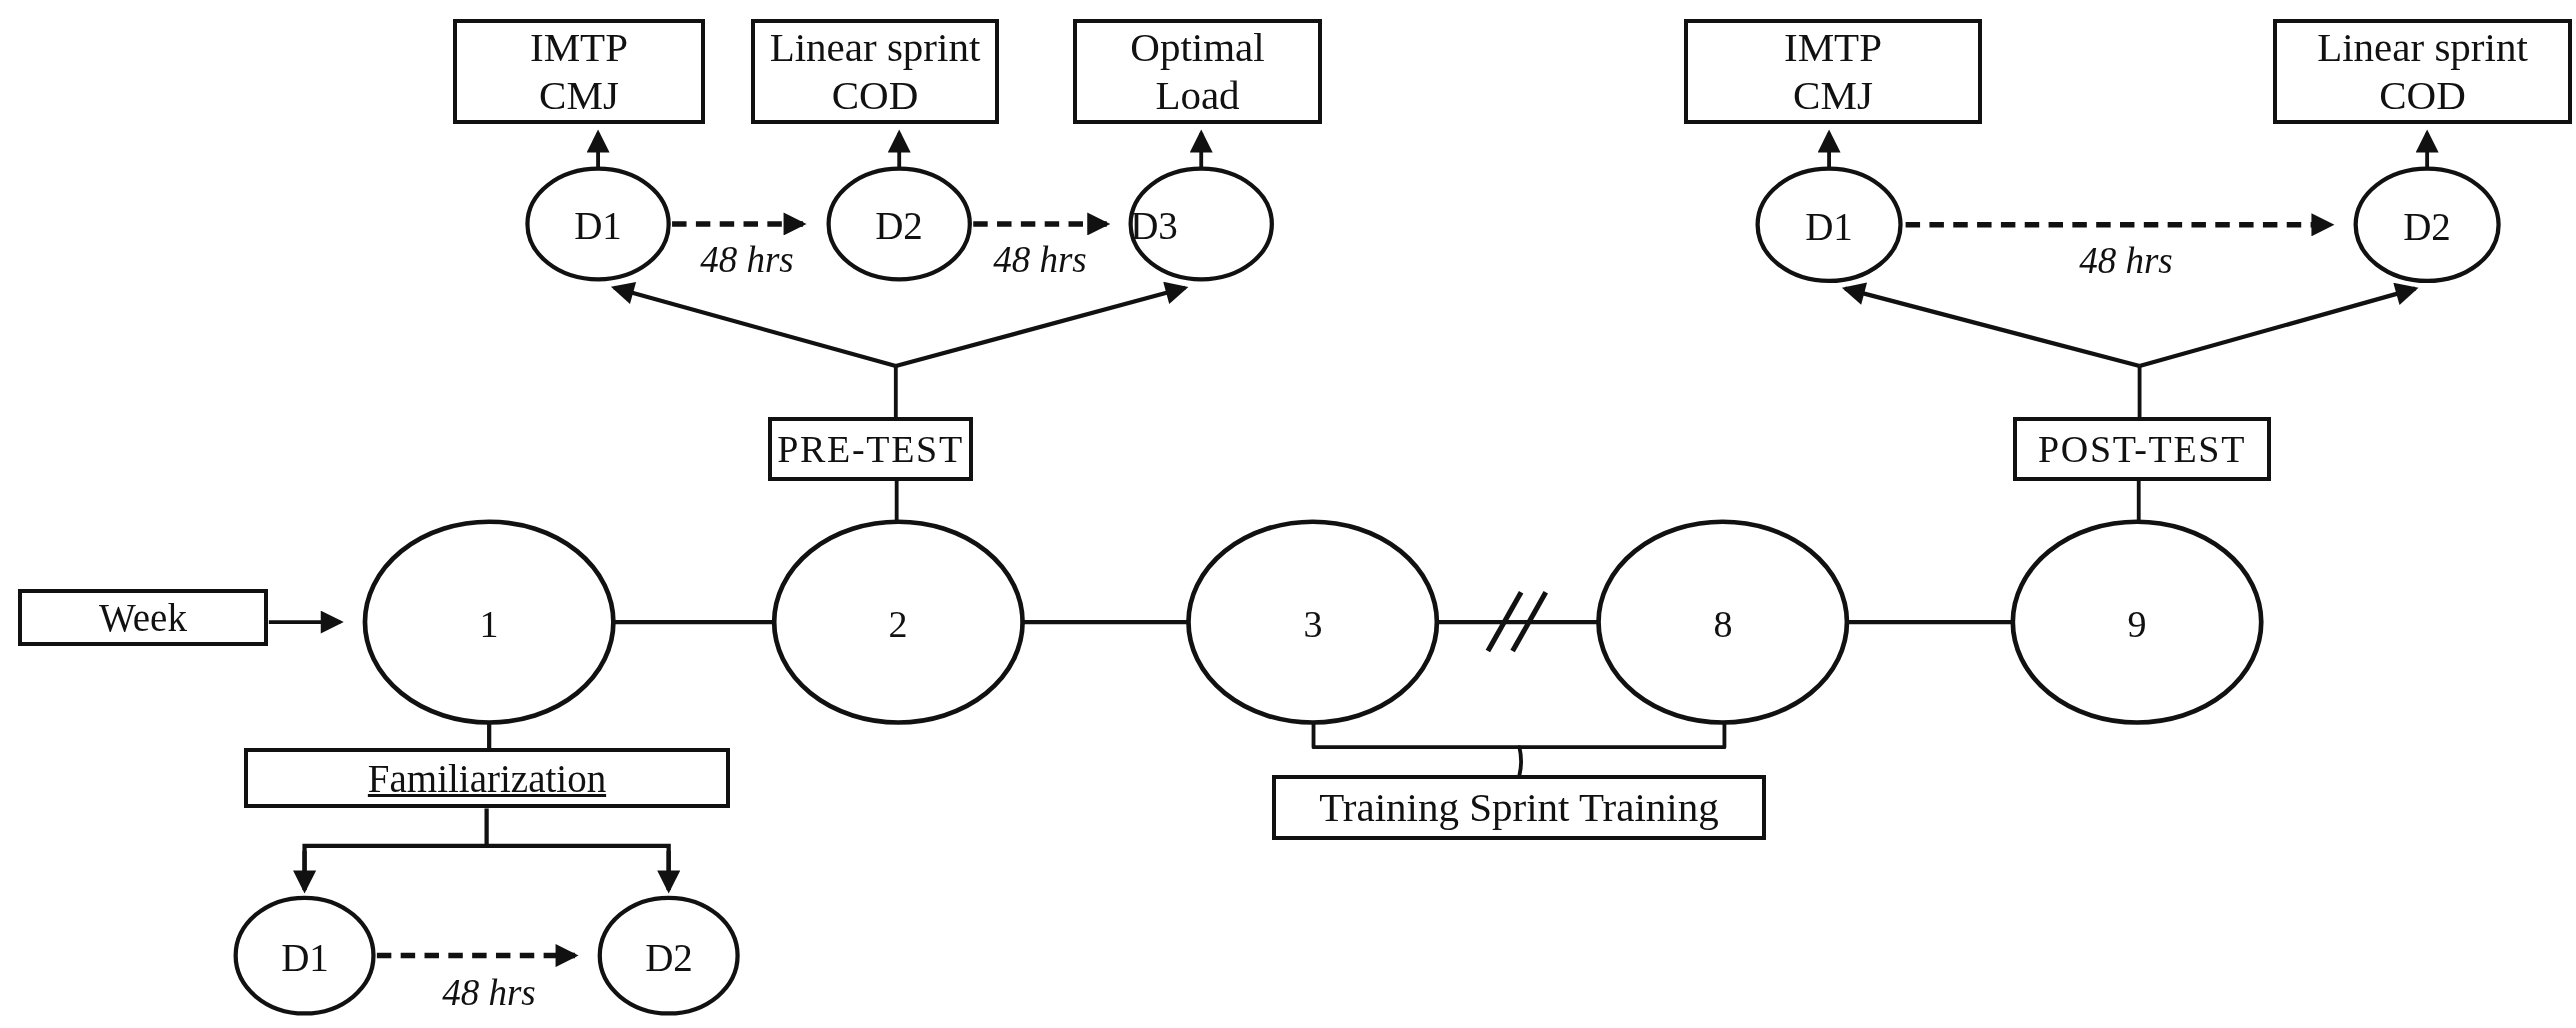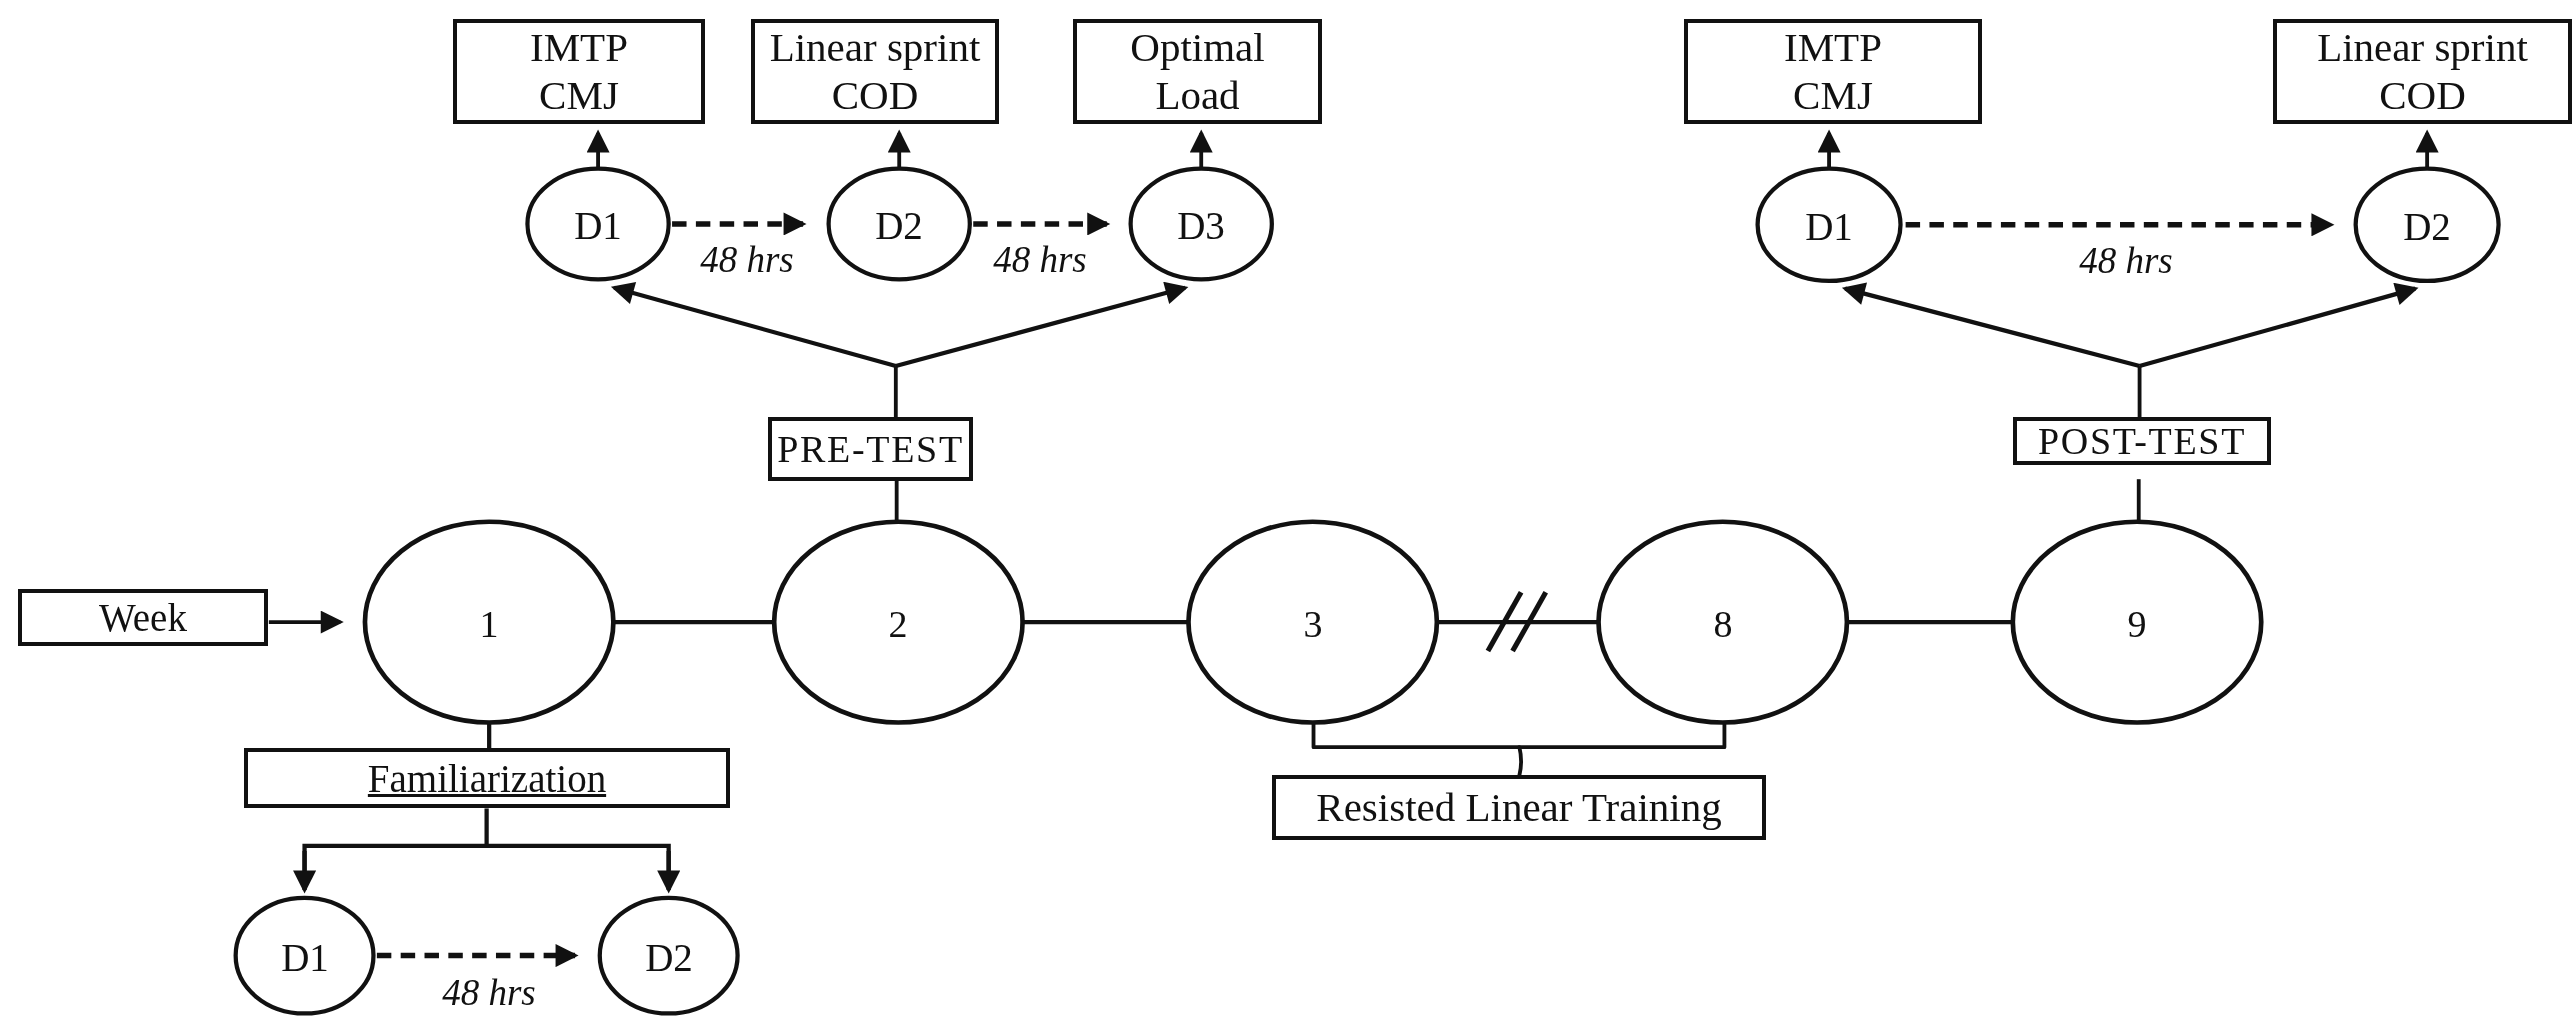--- a/index.html
+++ b/index.html
@@ -126,42 +126,42 @@
     <span class="bl">CMJ</span>
   </div>
   <div class="box" style="left:2273px; top:18.7px; width:299px; height:105px;">
     <span class="bl">Linear sprint</span>
     <span class="bl">COD</span>
   </div>
 
   <div class="box single caps" style="left:768px; top:417px; width:205px; height:64px;">
     <span class="bl">PRE-TEST</span>
   </div>
-  <div class="box single caps" style="left:2013px; top:417px; width:258px; height:48px;">
+  <div class="box single caps" style="left:2013px; top:417px; width:258px; height:64px;">
     <span class="bl">POST-TEST</span>
   </div>
   <div class="box single" style="left:18px; top:589px; width:250px; height:57px;">
     <span class="bl">Week</span>
   </div>
   <div class="box single" style="left:244px; top:748px; width:486px; height:60px;text-decoration:underline;">
     <span class="bl">Familiarization</span>
   </div>
   <div class="box single" style="left:1272px; top:775px; width:494px; height:65px;">
-    <span class="bl" style="font-size:41px;">Resisted Linear Training</span>
+    <span class="bl" style="font-size:41px;">Training Sprint Training</span>
   </div>
 
   <div class="lbl num-lbl" style="left:489px;  top:624px;">1</div>
   <div class="lbl num-lbl" style="left:898px; top:624px;">2</div>
   <div class="lbl num-lbl" style="left:1313px; top:624px;">3</div>
   <div class="lbl num-lbl" style="left:1723px; top:624px;">8</div>
   <div class="lbl num-lbl" style="left:2137px; top:624px;">9</div>
 
   <div class="lbl node-lbl" style="left:598px;  top:225px;">D1</div>
   <div class="lbl node-lbl" style="left:899px; top:225px;">D2</div>
-  <div class="lbl node-lbl" style="left:1201px; top:225px;">D3</div>
+  <div class="lbl node-lbl" style="left:1154px; top:225px;">D3</div>
   <div class="lbl node-lbl" style="left:1829px; top:226px;">D1</div>
   <div class="lbl node-lbl" style="left:2427px; top:226px;">D2</div>
   <div class="lbl node-lbl" style="left:305px;  top:957px;">D1</div>
   <div class="lbl node-lbl" style="left:669px;  top:957px;">D2</div>
 
   <div class="lbl gap-lbl" style="left:747px;  top:259px;">48 hrs</div>
   <div class="lbl gap-lbl" style="left:1040px; top:259px;">48 hrs</div>
   <div class="lbl gap-lbl" style="left:2126px; top:260px;">48 hrs</div>
   <div class="lbl gap-lbl" style="left:489px;  top:992px;">48 hrs</div>
 

